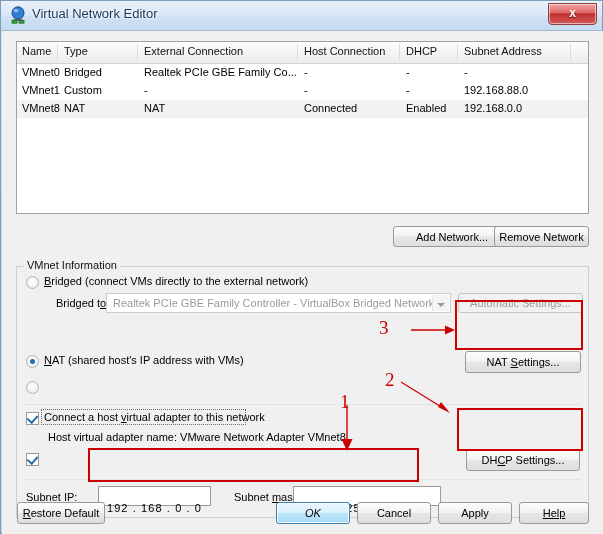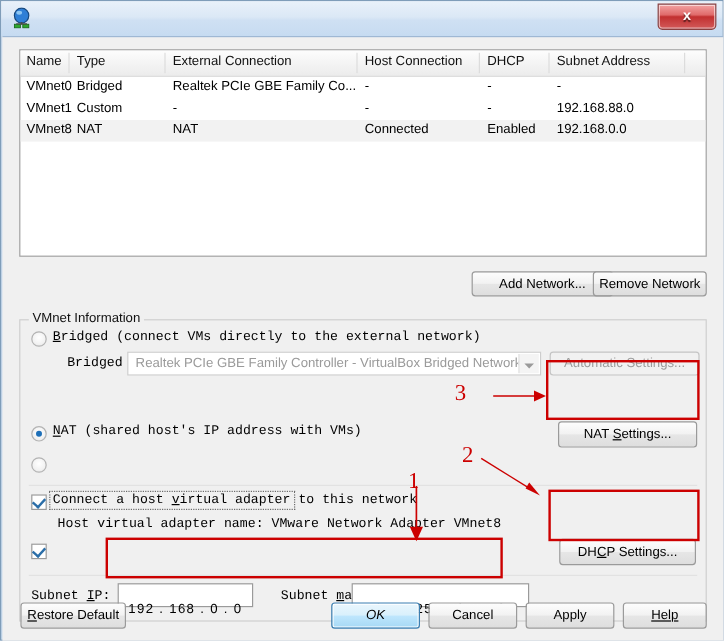--- a/index.html
+++ b/index.html
@@ -111,21 +111,21 @@
     border-radius:50%;background:#1d6fb8;
   }
   .checkbox{
     position:absolute;width:13px;height:13px;box-sizing:border-box;
     border:1px solid #9a9a9a;background:#fff;cursor:pointer;
   }
   .checkbox.on::after{
     content:"";position:absolute;left:2px;top:0px;width:5px;height:8px;
     border:solid #2b6ea8;border-width:0 2px 2px 0;transform:rotate(42deg);
   }
-  .lbl{position:absolute;font-size:11px;color:#000;white-space:nowrap;font-family:Liberation Mono, monospace;}
+  .lbl{position:absolute;font-size:11px;color:#000;white-space:nowrap;}
   .focus-dot{
     position:absolute;border:1px dotted #6b6b6b;box-sizing:border-box;
   }
 
   
   .combo{
     position:absolute;box-sizing:border-box;
     background:#fff;border:1px solid #cdcdcd;
   }
   .combo .ctext{
@@ -175,20 +175,21 @@
         <svg width="18" height="18" viewBox="0 0 18 18">
           <ellipse cx="9" cy="7" rx="6" ry="6.2" fill="#2f7fd6"></ellipse>
           <ellipse cx="9" cy="7" rx="6" ry="6.2" fill="none" stroke="#17497f" stroke-width="1"></ellipse>
           <ellipse cx="7" cy="4.6" rx="2.4" ry="1.6" fill="#9fd2f7" opacity=".85"></ellipse>
           <rect x="8.3" y="12.4" width="1.4" height="2.2" fill="#4a4a4a"></rect>
           <rect x="3" y="14.2" width="5" height="3" fill="#2ea82e" stroke="#14671a" stroke-width=".7"></rect>
           <rect x="10" y="14.2" width="5" height="3" fill="#2ea82e" stroke="#14671a" stroke-width=".7"></rect>
           <rect x="4.5" y="13.4" width="9" height="1" fill="#4a4a4a"></rect>
         </svg>
       </span>
+      <span class="title-text">Virtual Network Editor</span>
       <div class="close-btn">x</div>
     </div>
 
     <div class="client">
 
       <div class="netlist">
         <div class="lhead">
           <span class="hc" style="left:5px">Name</span>
           <span class="hc" style="left:47px">Type</span>
           <span class="hc" style="left:127px">External Connection</span>

